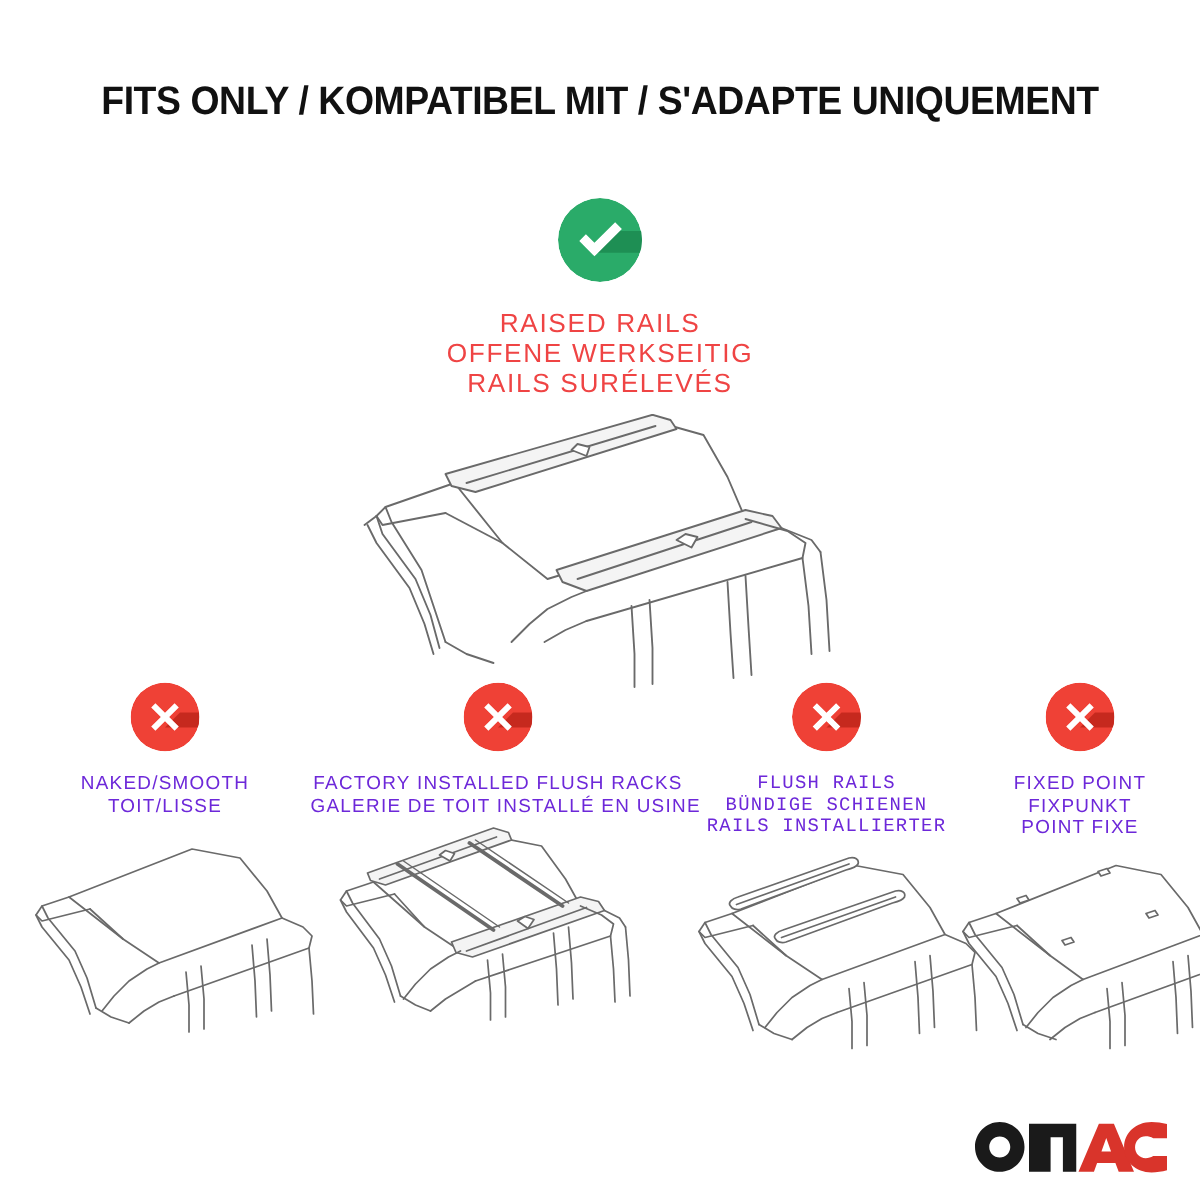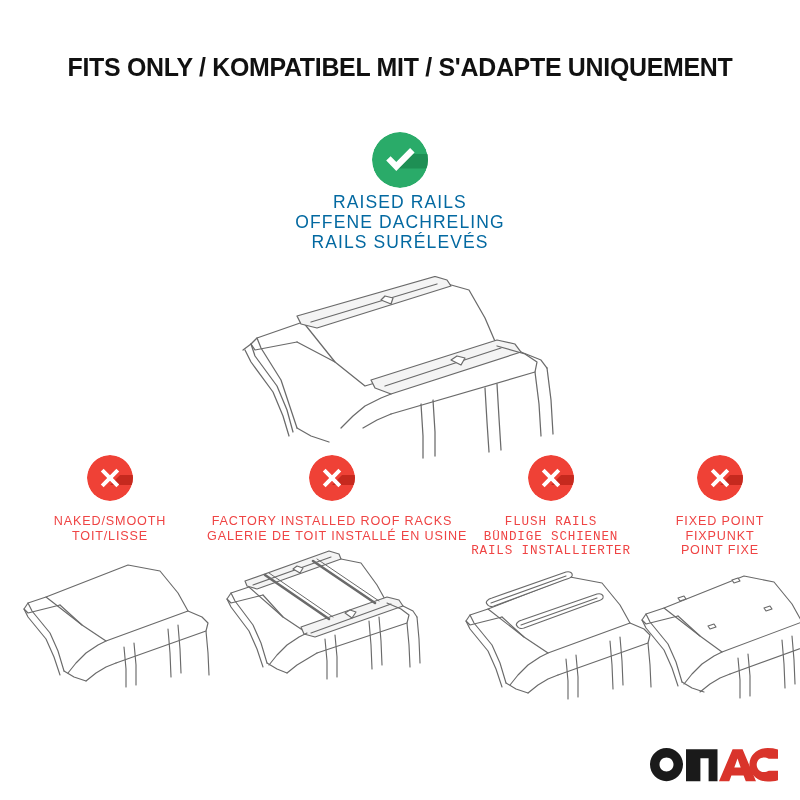--- a/index.html
+++ b/index.html
@@ -31,21 +31,22 @@
     top:132px;left:0;width:800px;
     text-align:center;
   }
   .badge{
     width:56px;height:56px;border-radius:50%;
     display:inline-block;position:relative;
     overflow:hidden;
   }
   .badge svg{position:absolute;top:0;left:0;}
   .hero-labels{
-    color:#0369a1;
+    margin-top:12px;
+    color:#ef4444;
     font-size:17.5px;
     letter-spacing:1.1px;
     line-height:20px;
     font-weight:400;
   }
   .hero-labels div{white-space:nowrap;}
 
   
   .hero-art{
     position:absolute;
@@ -60,21 +61,21 @@
     display:flex;
   }
   .col{
     flex:0 0 auto;
     text-align:center;
     position:relative;
   }
   .col .badge{width:46px;height:46px;}
   .col-labels{
     margin-top:9px;
-    color:#ef4444;
+    color:#6d28d9;
     font-size:12.6px;
     letter-spacing:0.85px;
     line-height:14.6px;
     font-weight:400;
   }
   .col-labels div{white-space:nowrap;}
   .col-art{
     margin-top:6px;
     height:140px;
   }
@@ -106,21 +107,21 @@
   <div class="badge">
     <svg width="56" height="56" viewBox="0 0 56 56" aria-hidden="true">
       <circle cx="28" cy="28" r="28" fill="#2aab69"></circle>
       <path d="M24.5 36.5 L56 36.5 L56 22 L40.5 22 Z" fill="#1d8d53" opacity="0.95"></path>
       <path d="M14.2 28.6 L18.6 24.2 L24.3 29.9 L38.1 16.1 L42.6 20.6 L24.3 38.9 Z" fill="#ffffff"></path>
     </svg>
   </div>
 
   <div class="hero-labels">
     <div>RAISED RAILS</div>
-    <div>OFFENE DACHRELING</div>
+    <div>OFFENE WERKSEITIG</div>
     <div>RAILS SURÉLEVÉS</div>
   </div>
 </div>
 
 <div class="hero-art art">
   <svg width="430" height="185" viewBox="0 0 430 185" aria-hidden="true">
     <g fill="none" stroke="#6a6a6a" stroke-width="1.25" stroke-linejoin="round" stroke-linecap="round">
 
       <path d="M118 46 L252 5 L284 14 L300 42 L312 70 L180 110 L150 86 Z" fill="#ffffff"></path>
 
@@ -195,21 +196,21 @@
 
   <div class="col c1">
     <div class="badge">
       <svg width="46" height="46" viewBox="0 0 46 46" aria-hidden="true">
         <circle cx="23" cy="23" r="23" fill="#ef4136"></circle>
         <path d="M23 30 L46 30 L46 20 L33 20 Z" fill="#c3281e" opacity="0.95"></path>
         <path d="M13.8 16.6 L16.6 13.8 L23 20.2 L29.4 13.8 L32.2 16.6 L25.8 23 L32.2 29.4 L29.4 32.2 L23 25.8 L16.6 32.2 L13.8 29.4 L20.2 23 Z" fill="#ffffff"></path>
       </svg>
     </div>
     <div class="col-labels">
-      <div>FACTORY INSTALLED ROOF RACKS</div>
+      <div>FACTORY INSTALLED FLUSH RACKS</div>
       <div>GALERIE DE TOIT INSTALLÉ EN USINE</div>
     </div>
     <div class="col-art art">
       <svg width="215" height="140" viewBox="0 0 215 140" aria-hidden="true">
         <g fill="none" stroke="#6a6a6a" stroke-width="1.15" stroke-linejoin="round" stroke-linecap="round">
           <path d="M42 38 L124 8 L154 14 L170 36 L180 54 L100 84 L76 68 Z" fill="#ffffff"></path>
           <path d="M42 38 L24 44 L20 50 L24 54 L56 46"></path>
           <path d="M56 46 L76 68"></path>
           <path d="M24 44 L28 52 L46 76 L54 94 L60 114"></path>
           <path d="M20 50 L24 58 L42 82 L50 100 L56 118"></path>

